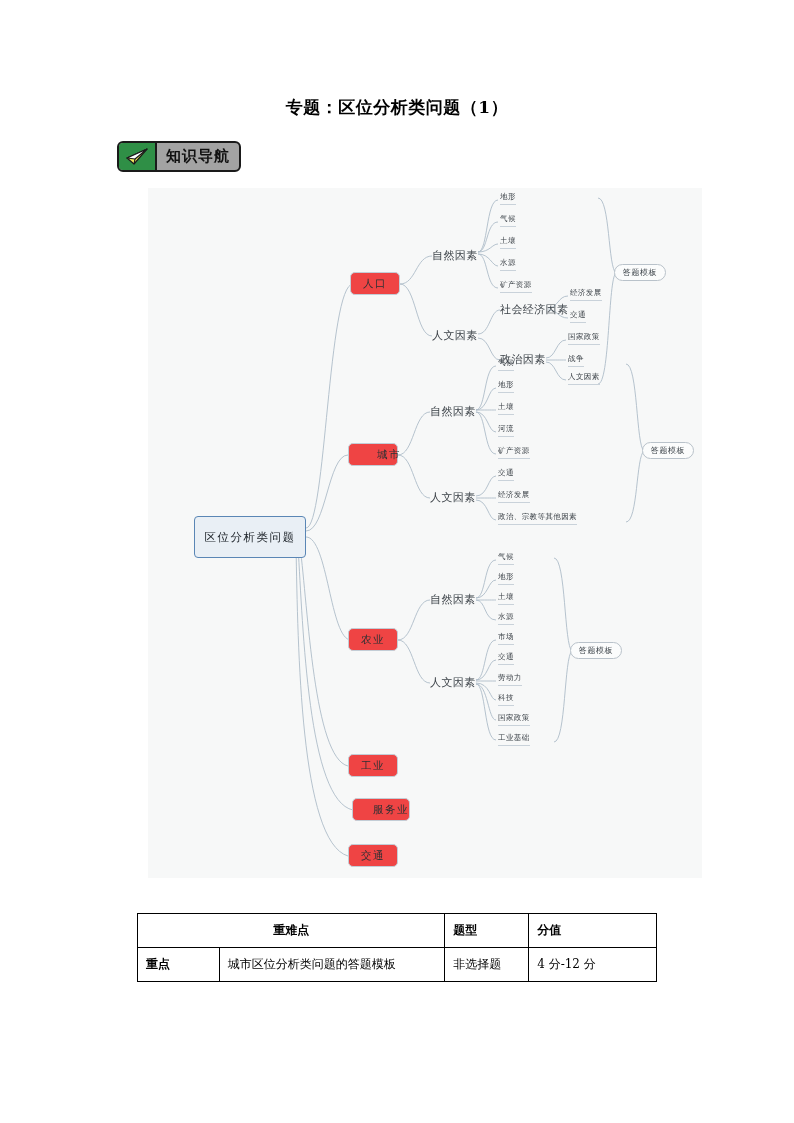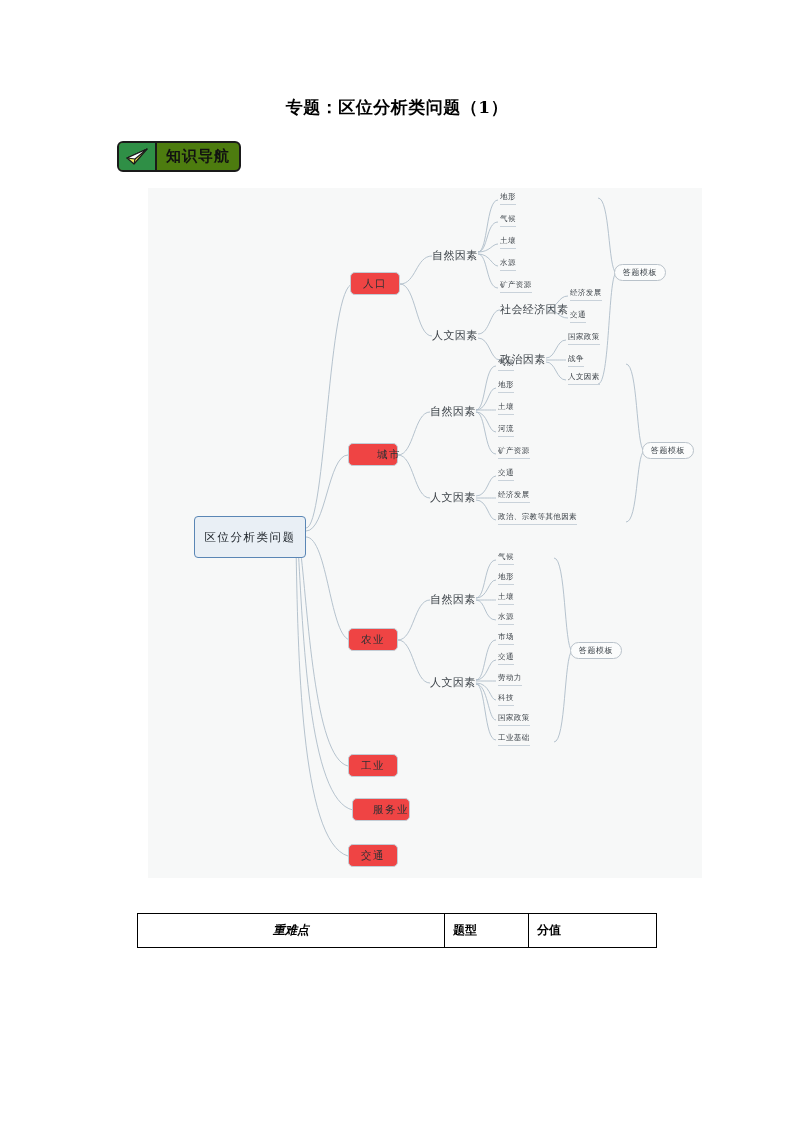--- a/index.html
+++ b/index.html
@@ -32,21 +32,21 @@
   
   #badge {
     position: absolute;
     left: 117px;
     top: 141px;
     height: 31px;
     display: flex;
     align-items: stretch;
     border: 2px solid #1a1a1a;
     border-radius: 6px;
-    background: #4d7c0f;
+    background: #a3a3a3;
     box-sizing: border-box;
     overflow: hidden;
   }
   #badge-icon-box {
     width: 36px;
     background: #2f8f46;
     display: flex;
     align-items: center;
     justify-content: center;
     border-right: 2px solid #1a1a1a;
@@ -145,21 +145,20 @@
     border: 1.3px solid #000000;
     height: 34px;
     font-size: 12px;
     color: #000000;
     padding: 0 8px;
     box-sizing: border-box;
   }
   .tbl-head {
     font-weight: bold;
     text-align: center;
-    font-style: italic;
   }
   .tbl-head-left {
     font-weight: bold;
     text-align: left;
   }
   .tbl-key {
     font-weight: bold;
     text-align: left;
   }
   .tbl-val {
@@ -336,14 +335,20 @@
 
 </div>
 
 <table id="info-table">
   <tbody>
     <tr>
       <td class="tbl-head col-a" colspan="2">重难点</td>
       <td class="tbl-head-left col-c">题型</td>
       <td class="tbl-head-left col-d">分值</td>
     </tr>
+    <tr>
+      <td class="tbl-key col-a">重点</td>
+      <td class="tbl-val col-b">城市区位分析类问题的答题模板</td>
+      <td class="tbl-val col-c">非选择题</td>
+      <td class="tbl-val col-d">4 分-12 分</td>
+    </tr>
   </tbody>
 </table>
 
 </body></html>

